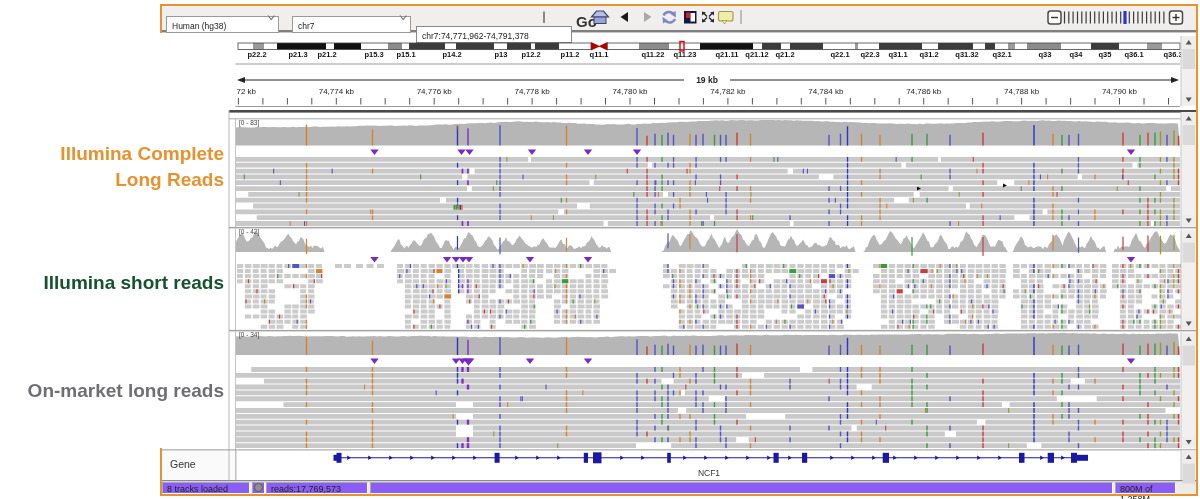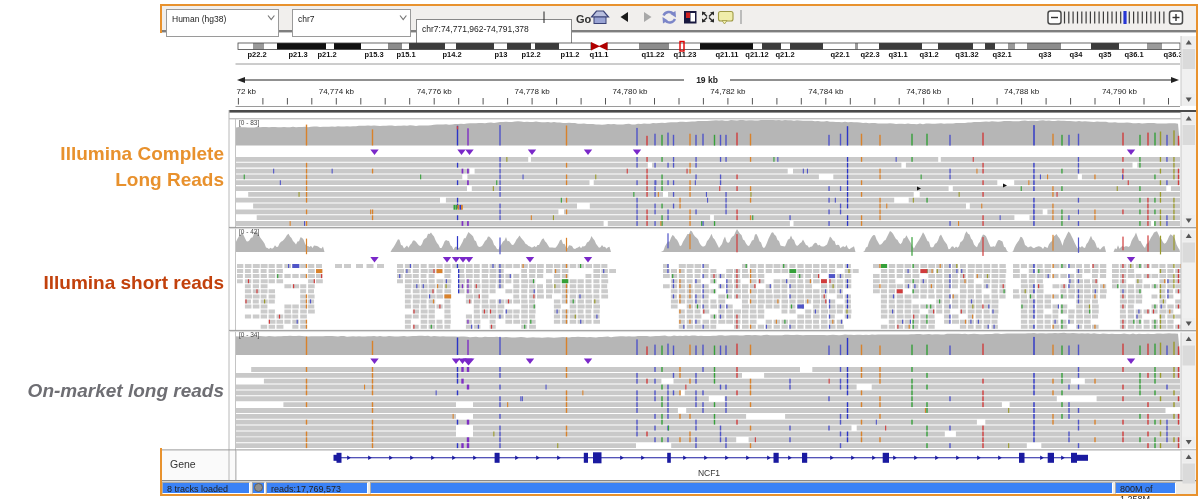--- a/index.html
+++ b/index.html
@@ -3,44 +3,44 @@
 * { margin:0; padding:0; box-sizing:border-box; }
 body { width:1200px; height:499px; background:#fff; position:relative;
        font-family:"Liberation Sans", sans-serif; overflow:hidden; }
 #frame { position:absolute; left:160px; top:4px; width:1038px; height:492px;
           border:2px solid #E8922E; background:#fff; }
 #overlay { position:absolute; left:0; top:33px; width:229px; height:415px; background:#fff; }
 #toolbar { position:absolute; left:162px; top:6px; width:1034px; height:24px;
             background:#f1efed; }
 #tbshadow1 { position:absolute; left:162px; top:30px; width:1034px; height:2px; background:#7f7f7f; }
 #tbshadow2 { position:absolute; left:162px; top:32px; width:1034px; height:1px; background:#c8c8c8; }
-.sel { position:absolute; background:#fff; border:1px solid #9a9a9a; height:28px; top:9px;
+.sel { position:absolute; background:#fff; border:1px solid #9a9a9a; height:17px; top:16px;
         font-size:8.5px; color:#222; padding:3.5px 0 0 5px; }
 #lab1 { position:absolute; left:0; top:141px; width:224px; text-align:right;
          font-size:19px; font-weight:bold; color:#E8912D; line-height:26px; }
 #lab2 { position:absolute; left:0; top:272px; width:224px; text-align:right;
-         font-size:19px; font-weight:bold; color:#c2410c; }
+         font-size:19px; font-weight:bold; color:#14532d; }
 #lab3 { position:absolute; left:0; top:380px; width:224px; text-align:right;
-         font-size:19px; font-weight:bold; color:#6e6e73;font-style:italic; }
+         font-size:19px; font-weight:bold; color:#6e6e73; }
 #status { position:absolute; left:162px; top:481px; width:1034px; height:13px; background:#edebe8; }
-.sbox { position:absolute; top:481.5px; height:12px; background:#3b82f6;
+.sbox { position:absolute; top:481.5px; height:12px; background:#8b5cf6;
          border:1px solid #aaa; border-right-color:#fff; border-bottom-color:#fff;
          font-size:9px; color:#222; padding:1px 0 0 4px; }
 svg { position:absolute; left:0; top:0; }
 </style></head>
 <body>
 <div id="frame"></div>
 <div id="toolbar"></div>
 <div id="tbshadow1"></div>
 <div id="tbshadow2"></div>
 <div id="overlay"></div>
 <div class="sel" style="left:166px; width:113px;">Human (hg38)</div>
 <div class="sel" style="left:292px; width:119px;">chr7</div>
 <div class="sel" style="left:416px; width:156px; border-color:#888;margin-top:10px;">chr7:74,771,962-74,791,378</div>
-<div style="position:absolute; left:576px; top:13px; font-size:11px; font-weight:bold; color:#333;">Go</div>
+<div style="position:absolute; left:576px; top:13px; font-size:15px; font-weight:bold; color:#333;">Go</div>
 <div id="lab1">Illumina Complete<br>Long Reads</div>
 <div id="lab2">Illumina short reads</div>
 <div id="lab3">On-market long reads</div>
 <div id="status"></div>
 <div class="sbox" style="left:162px; width:88px;">8 tracks loaded</div>
 <div class="sbox" style="left:252px; width:13px;"></div>
 <div class="sbox" style="left:266px; width:102px;">reads:17,769,573</div>
 <div class="sbox" style="left:370px; width:743px;"></div>
 <div class="sbox" style="left:1115px; width:61px;">800M of 1,258M</div>
 <svg width="1200" height="499" viewBox="0 0 1200 499">

